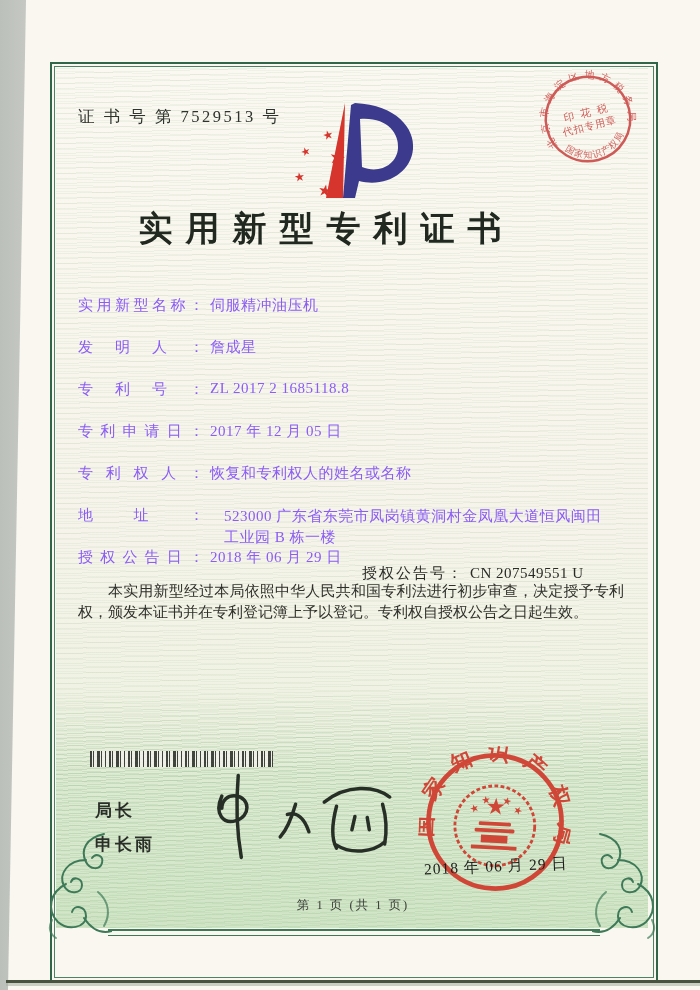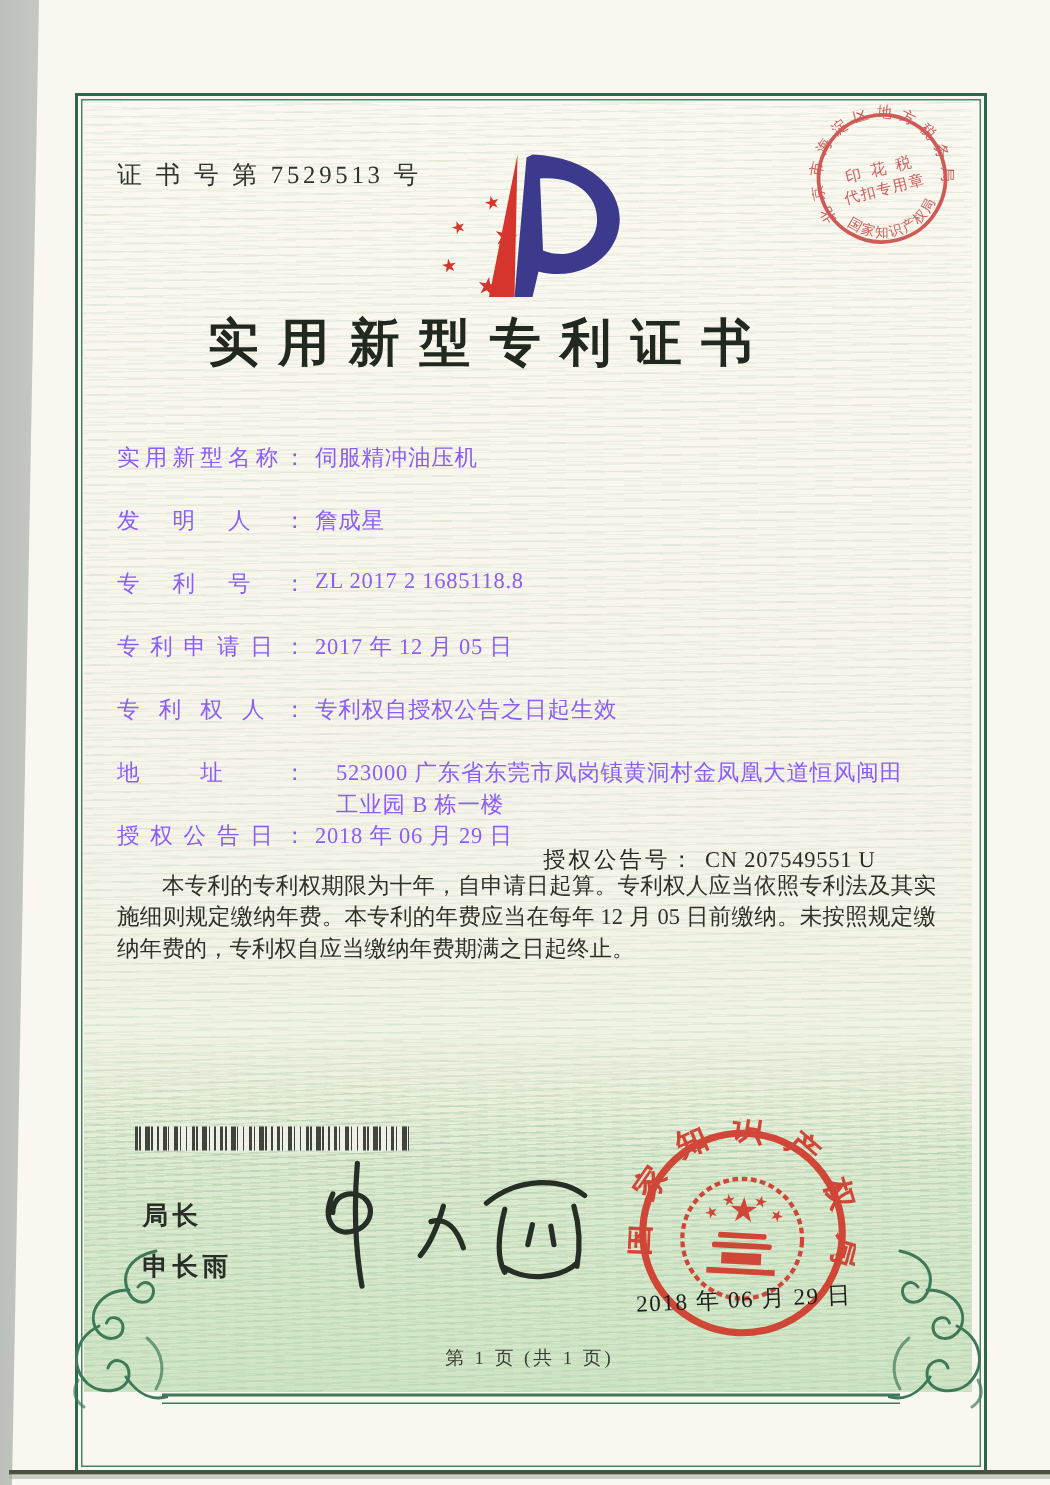--- a/index.html
+++ b/index.html
@@ -101,34 +101,34 @@
     <div class="row" style="top:338px">
       <span class="lbl">发明人：</span><span class="val">詹成星</span>
     </div>
     <div class="row" style="top:380px">
       <span class="lbl">专利号：</span><span class="val">ZL 2017 2 1685118.8</span>
     </div>
     <div class="row" style="top:422px">
       <span class="lbl">专利申请日：</span><span class="val">2017 年 12 月 05 日</span>
     </div>
     <div class="row" style="top:464px">
-      <span class="lbl">专利权人：</span><span class="val">专利权自授权公告之日起生效</span>
+      <span class="lbl">专利权人：</span><span class="val">恢复和专利权人的姓名或名称</span>
     </div>
     <div class="row" style="top:506px">
       <span class="lbl">地址：</span><span class="val-block"><span>523000 广东省东莞市凤岗镇黄洞村金凤凰大道恒风闽田</span><br><span>工业园 B 栋一楼</span></span>
     </div>
     <div class="row" style="top:548px">
       <span class="lbl">授权公告日：</span><span class="val">2018 年 06 月 29 日</span>
     </div>
     <div class="grant-right">
       <span class="lbl2">授权公告号：</span><span class="val">CN 207549551 U</span>
     </div>
 
     <div class="body-text">
-      <p>本专利的专利权期限为十年，自申请日起算。专利权人应当依照专利法及其实施细则规定缴纳年费。本专利的年费应当在每年 12 月 05 日前缴纳。未按照规定缴纳年费的，专利权自应当缴纳年费期满之日起终止。</p>
+      <p>本实用新型经过本局依照中华人民共和国专利法进行初步审查，决定授予专利权，颁发本证书并在专利登记簿上予以登记。专利权自授权公告之日起生效。</p>
     </div>
 
     <div class="barcode"></div>
 
     <div class="director-title">局长</div>
     <div class="director-name">申长雨</div>
 
     <svg class="signature" viewBox="0 0 210 95" aria-hidden="true">
       <g fill="none" stroke="#262e26" stroke-width="3.4" stroke-linecap="round">
         <path d="M52,6 C50,30 50,58 55,86"></path>

